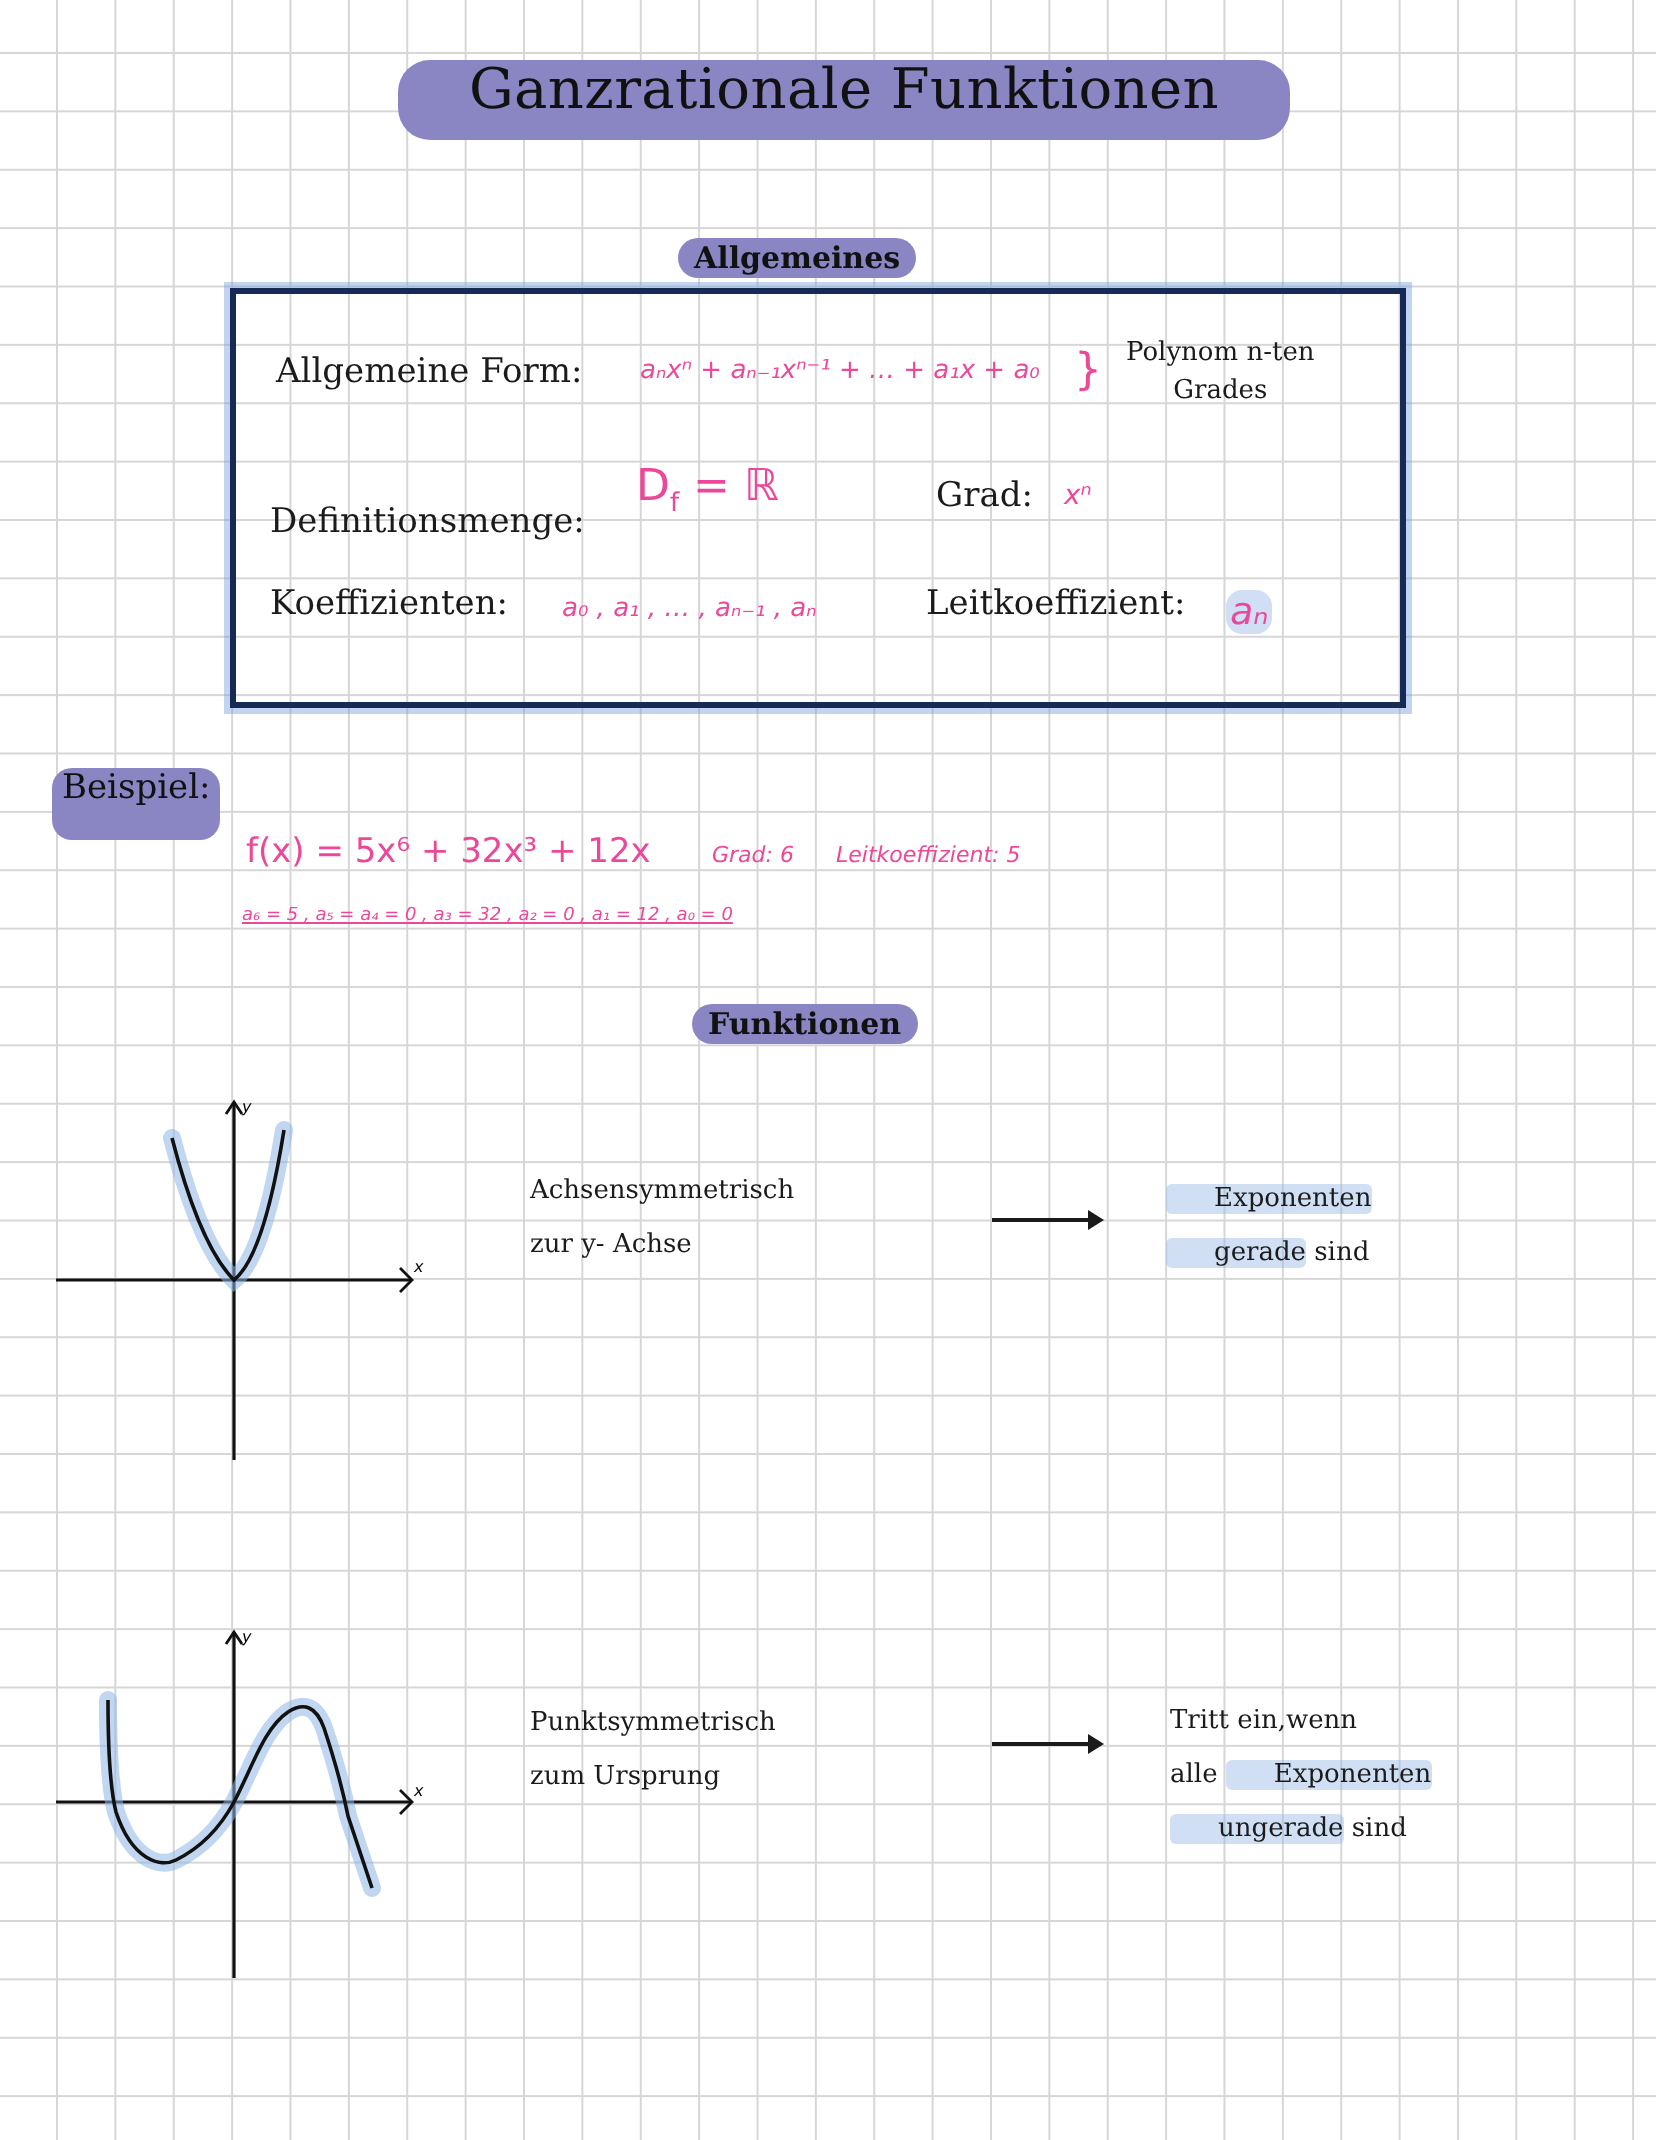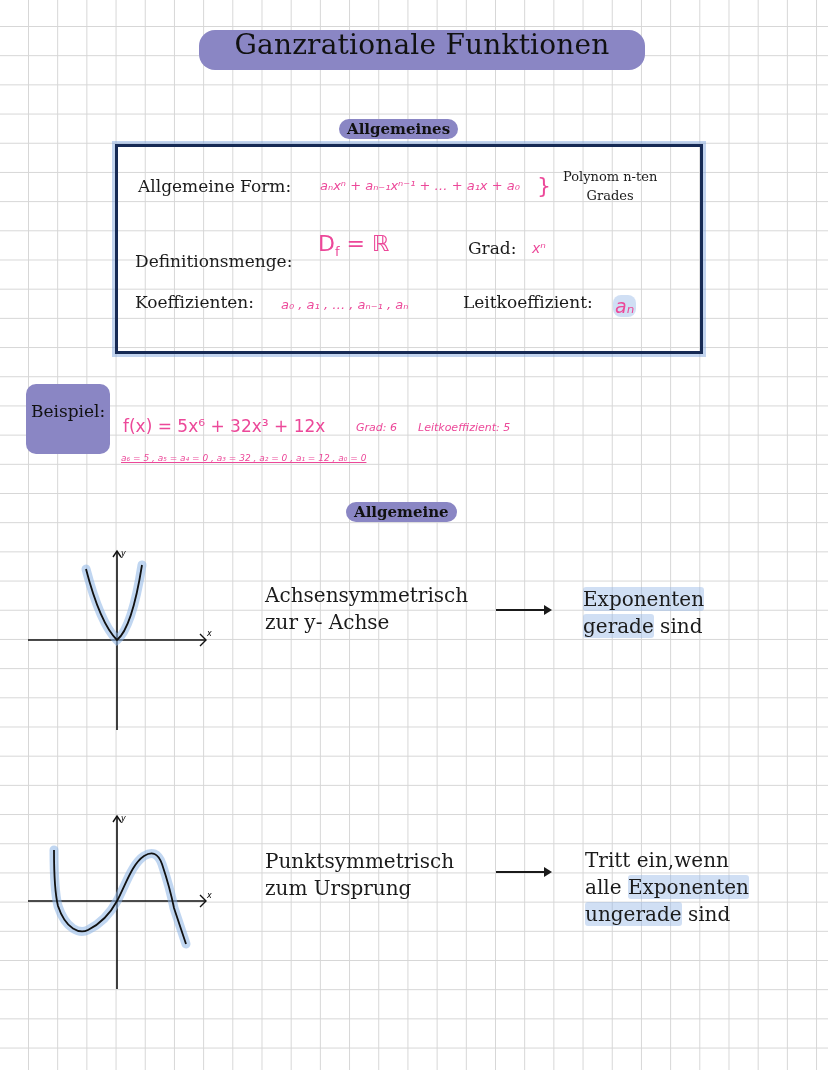--- a/index.html
+++ b/index.html
@@ -22,22 +22,22 @@
   .title-pill { left:199px; top:30px; width:446px; height:40px; font-size:28px; line-height:30px; text-align:center; font-family:"DejaVu Serif", serif; letter-spacing:0.2px; }
   .h2-pill { font-weight:bold; font-size:15px; line-height:20px; height:20px; padding:0 8px; border-radius:10px; }
   .box {
     position:absolute; left:115px; top:144px; width:582px; height:204px;
     border:3px solid #162a55; box-shadow:0 0 0 3px rgba(120,160,220,0.45);
     background:transparent;
   }
   .label { font-size:17px; white-space:nowrap; }
   .hand { font-family:"DejaVu Sans", sans-serif; font-style:italic; white-space:nowrap; color:#ec4899; }
   .small { font-size:13px; line-height:19px;text-align:center; }
-  .hl { background:rgba(150,185,230,0.45); border-radius:3px; }
-  .sym-text { font-size:20px; line-height:27px; white-space:nowrap; }
+  .hl { background:rgba(150,185,230,0.45); border-radius:3px;padding-left:24px; }
+  .sym-text { font-size:13px; line-height:27px; white-space:nowrap; }
   .arrow { position:absolute; height:2px; background:#1a1a1a; }
   .arrow::after { content:""; position:absolute; right:-2px; top:-4px; border-left:8px solid #1a1a1a; border-top:5px solid transparent; border-bottom:5px solid transparent; }
 </style>
 </head>
 <body>
 
 <div class="pill title-pill">Ganzrationale Funktionen</div>
 
 <div class="pill h2-pill" style="left:339px; top:119px;">Allgemeines</div>
 
@@ -56,27 +56,27 @@
 
 <div class="abs label" style="left:468px; top:238px;">Grad:</div>
 <div class="abs hand" style="left:532px; top:240px; font-size:14px;">xⁿ</div>
 
 <div class="abs label" style="left:135px; top:292px;">Koeffizienten:</div>
 <div class="abs hand" style="left:281px; top:297px; font-size:13px;">a₀ , a₁ , … , aₙ₋₁ , aₙ</div>
 
 <div class="abs label" style="left:463px; top:292px;">Leitkoeffizient:</div>
 <div class="abs hand hl" style="left:613px; top:295px; font-size:19px; padding:0 2px; border-radius:8px;">aₙ</div>
 
-<div class="pill" style="left:26px; top:384px; height:36px; line-height:20px; font-size:17px; padding:17px 5px; border-radius:10px;">Beispiel:</div>
+<div class="pill" style="left:26px; top:384px; height:36px; line-height:20px; font-size:17px; padding:0 5px; border-radius:10px;">Beispiel:</div>
 <div class="abs hand" style="left:123px; top:416px; font-size:17px; font-style:normal;">f(x) = 5x⁶ + 32x³ + 12x</div>
 <div class="abs hand" style="left:356px; top:421px; font-size:11px;">Grad: 6</div>
 <div class="abs hand" style="left:418px; top:421px; font-size:11px;">Leitkoeffizient: 5</div>
 <div class="abs hand" style="left:121px; top:453px; font-size:9px;text-decoration:underline;">a₆ = 5 ,  a₅ = a₄ = 0 ,  a₃ = 32 ,  a₂ = 0 ,  a₁ = 12 ,  a₀ = 0</div>
 
-<div class="pill h2-pill" style="left:346px; top:502px;">Allgemeine</div>
+<div class="pill h2-pill" style="left:346px; top:502px;">Funktionen</div>
 
 <svg class="abs" style="left:28px; top:548px;" width="190" height="185" viewBox="0 0 190 185">
   <line x1="0" y1="92" x2="178" y2="92" stroke="#111" stroke-width="1.6"></line>
   <path d="M172 86 L178 92 L172 98" fill="none" stroke="#111" stroke-width="1.4"></path>
   <text x="179" y="88" font-size="8" font-family="DejaVu Sans, sans-serif" font-style="italic">x</text>
   <line x1="89" y1="182" x2="89" y2="3" stroke="#111" stroke-width="1.6"></line>
   <path d="M85 9 L89 3 L93 9" fill="none" stroke="#111" stroke-width="1.4"></path>
   <text x="93" y="8" font-size="8" font-family="DejaVu Sans, sans-serif" font-style="italic">y</text>
   <path d="M58 21 Q72 75 89 92 Q104 80 114 17" fill="none" stroke="rgba(140,180,230,0.55)" stroke-width="9" stroke-linecap="round"></path>
   <path d="M58 21 Q72 75 89 92 Q104 80 114 17" fill="none" stroke="#111" stroke-width="1.8"></path>

